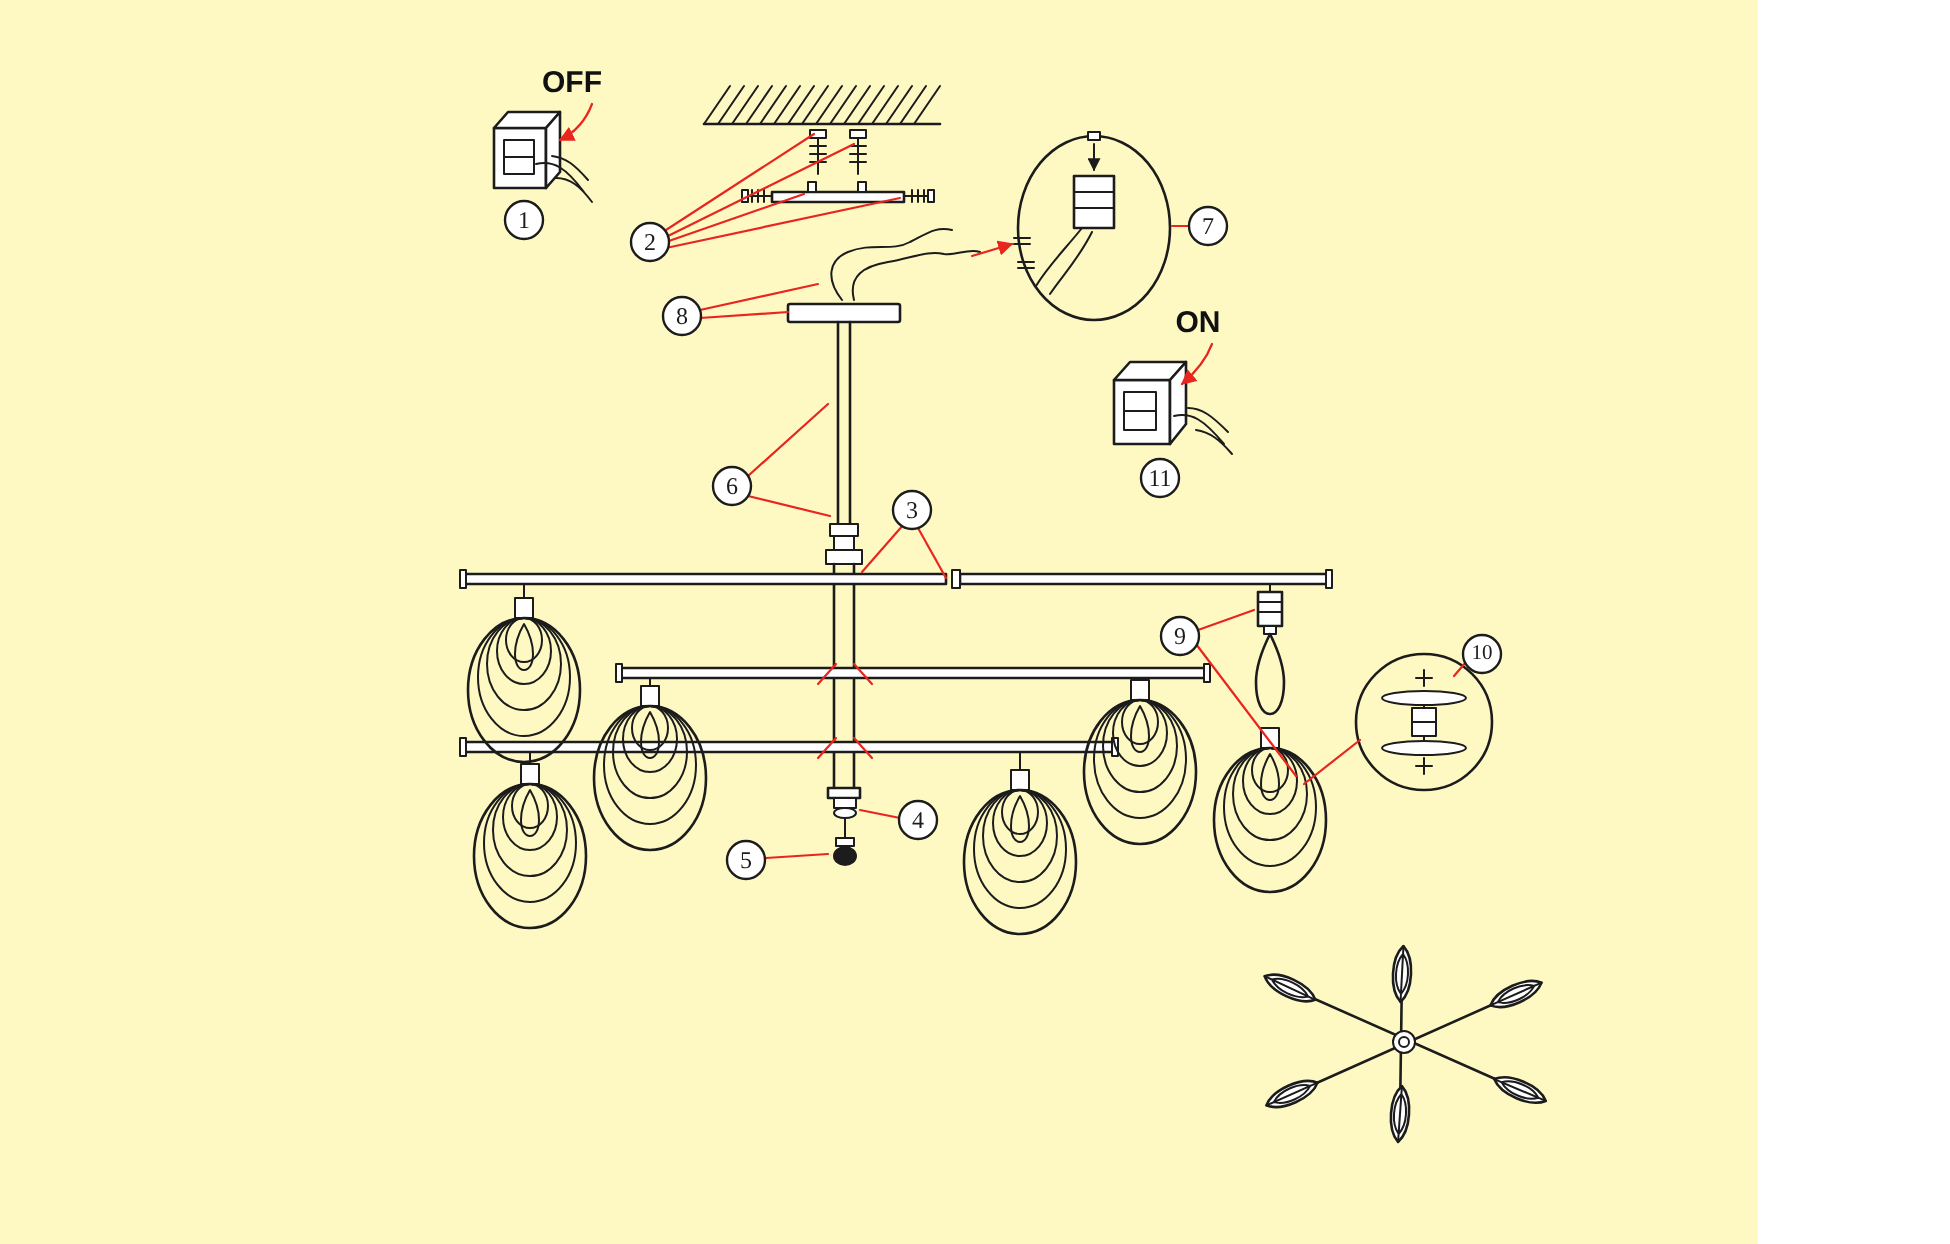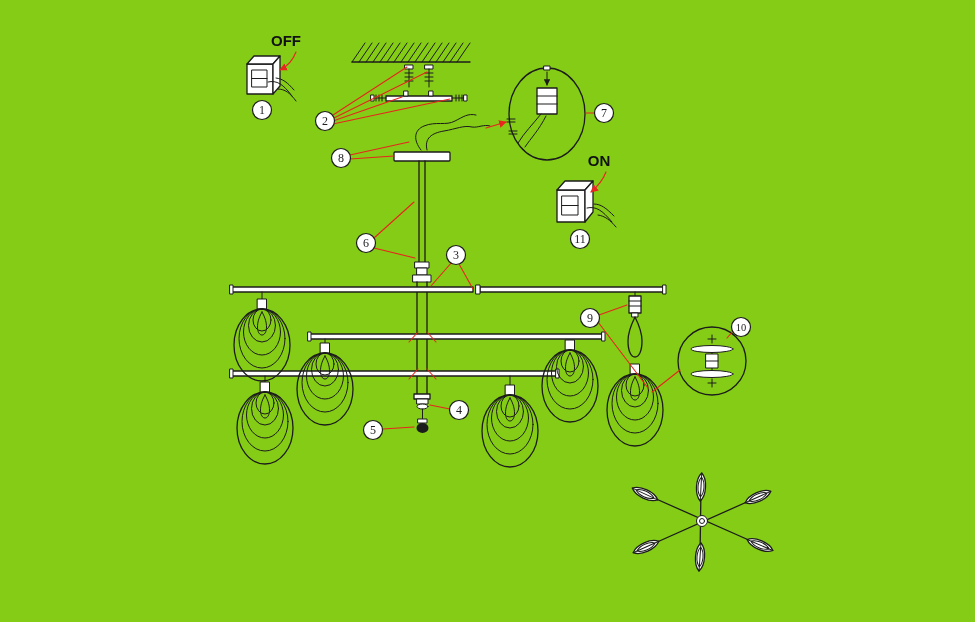--- a/index.html
+++ b/index.html
@@ -1,16 +1,16 @@
 <!DOCTYPE html>
 <html><head>
 <meta charset="utf-8">
 <style>
   html,body{margin:0;padding:0;background:#ffffff;}
-  .stage{position:relative;width:975px;height:622px;background:#84cc16;overflow:hidden;
+  .stage{position:relative;width:879px;height:622px;background:#fef9c3;overflow:hidden;
          font-family:"Liberation Sans", sans-serif;}
   svg{display:block;}
   .ink{stroke:#1c1c1c;fill:none;stroke-width:1.3;stroke-linecap:round;stroke-linejoin:round;}
   .thin{stroke-width:1;}
   .fw{fill:#ffffff;}
   .fi{fill:#1c1c1c;stroke:none;}
   .red{stroke:#e8251e;fill:none;stroke-width:1.1;stroke-linecap:round;}
   .callout circle{fill:#ffffff;stroke:#1c1c1c;stroke-width:1.2;}
   .callout text{font-family:"Liberation Serif", serif;font-size:12px;fill:#1c1c1c;
                 text-anchor:middle;dominant-baseline:central;}

